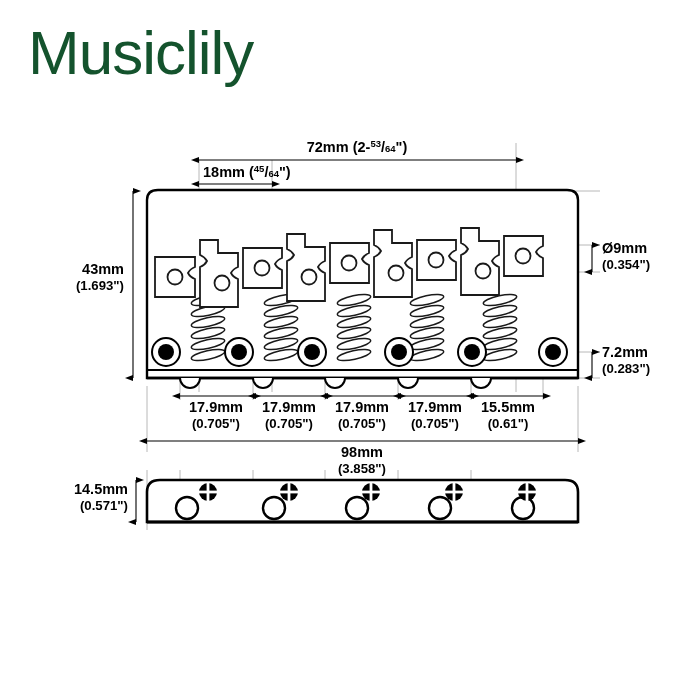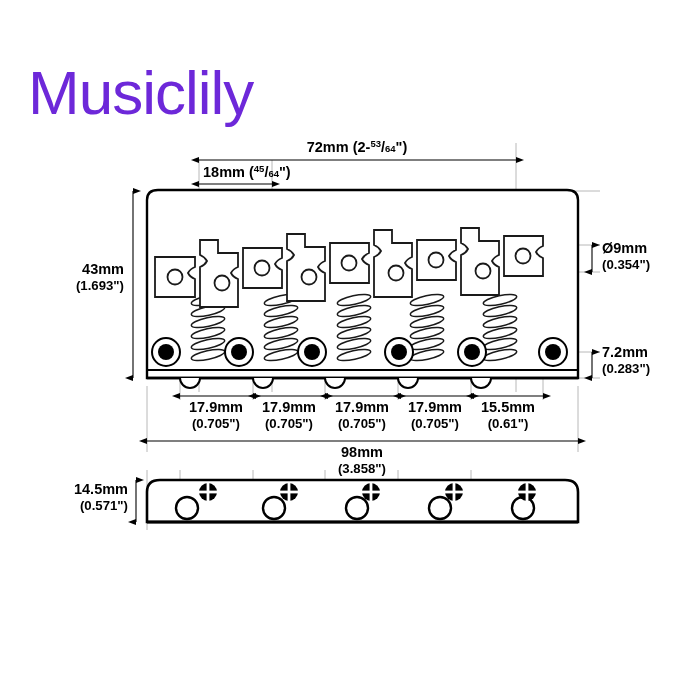--- a/index.html
+++ b/index.html
@@ -20,25 +20,24 @@
     width: 700px;
     height: 700px;
   }
   .brand {
     position: absolute;
     left: 28px;
     top: 22px;
     font-size: 62px;
     font-weight: 400;
     letter-spacing: -1px;
-    color: #6d28d9;
+    color: #14532d;
     font-family: "Liberation Sans", sans-serif;
     line-height: 1;
     white-space: nowrap;
-    margin-top: 40px;
   }
   svg { display: block; }
   .dimtext {
     font-family: "Liberation Sans", sans-serif;
     font-weight: bold;
     fill: #000000;
   }
   .dt14 { font-size: 14.5px; }
   .dt13 { font-size: 13.2px; }
   .sup { font-size: 9.5px; }

